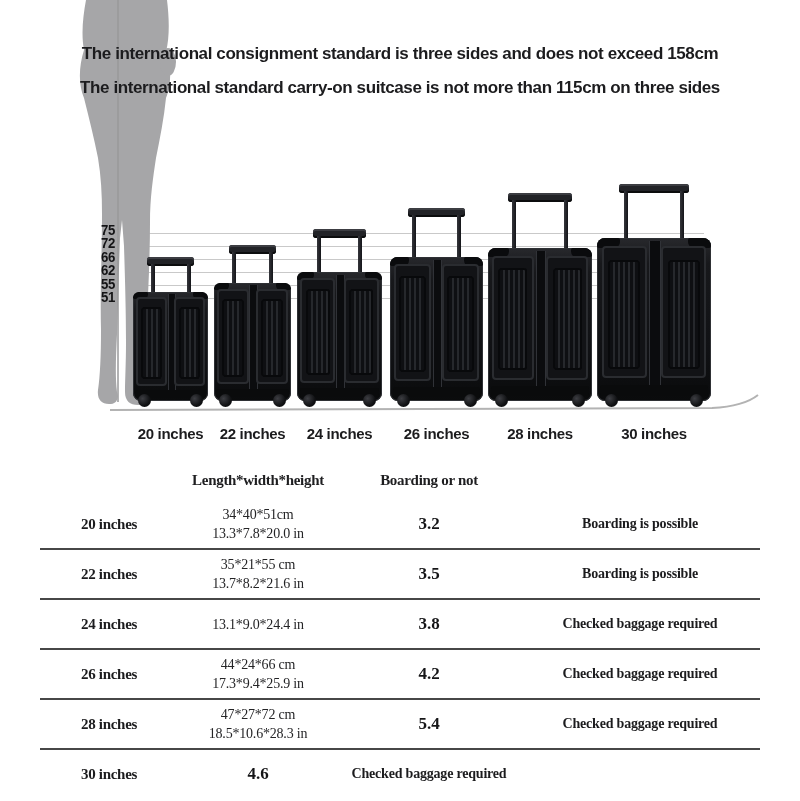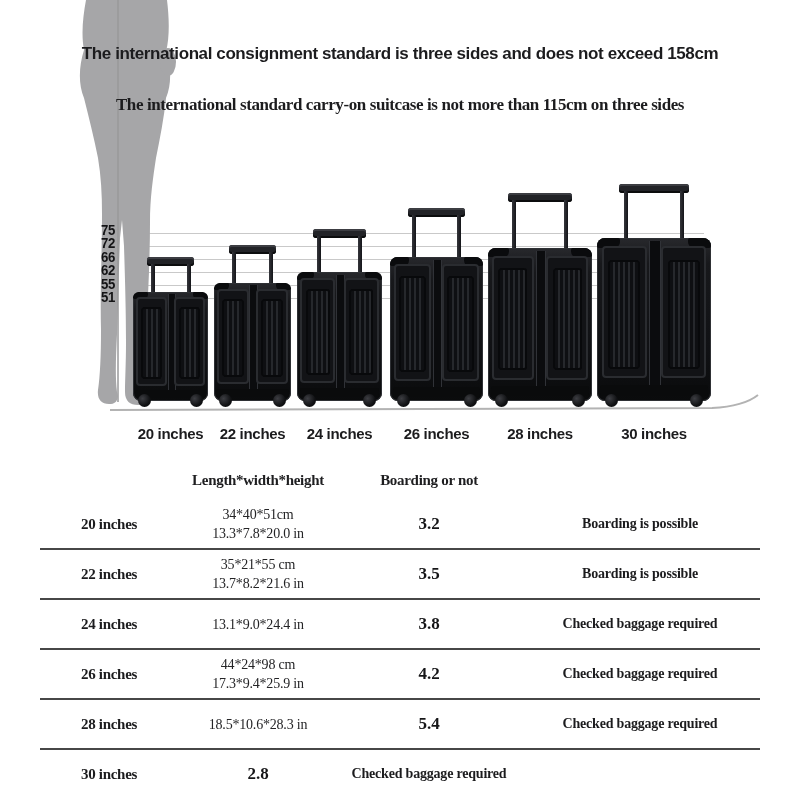--- a/index.html
+++ b/index.html
@@ -6,21 +6,21 @@
   .stage{
     position:relative;width:800px;height:801px;background:#ffffff;overflow:hidden;
     font-family:"Liberation Sans",sans-serif;color:#1d1d1f;
   }
   
   .heading{
     position:absolute;left:10px;width:780px;text-align:center;
     font-size:17px;font-weight:700;letter-spacing:-0.4px;color:#1c1c1e;z-index:6;
   }
   .heading.h1{top:44px;}
-  .heading.h2{top:95px;font-family:Liberation Serif, serif;}
+  .heading.h2{top:78px;}
   
   .silhouette{position:absolute;left:56px;top:0;z-index:2;}
   
   .scale{position:absolute;left:101px;top:223px;z-index:5;}
   .scale .sv{
     display:block;font-size:15px;font-weight:700;line-height:13.4px;color:#141416;
     transform:scaleX(.88);transform-origin:left center;letter-spacing:-0.5px;
   }
   .refline{position:absolute;left:126px;width:578px;height:1px;background:#c9c9c9;z-index:1;}
   .groundline{position:absolute;left:100px;top:392px;z-index:1;}
@@ -124,37 +124,38 @@
     <div class="c-size">24 inches</div>
     <div class="c-dim">
       <div class="dim-in">13.1*9.0*24.4 in</div>
     </div>
     <div class="c-weight">3.8</div>
     <div class="c-board">Checked baggage required</div>
   </div>
         <div class="trow r">
     <div class="c-size">26 inches</div>
     <div class="c-dim">
-      <div class="dim-cm">44*24*98 cm</div>
+      <div class="dim-cm">44*24*66 cm</div>
       <div class="dim-in">17.3*9.4*25.9 in</div>
     </div>
     <div class="c-weight">4.2</div>
     <div class="c-board">Checked baggage required</div>
   </div>
         <div class="trow r">
     <div class="c-size">28 inches</div>
     <div class="c-dim">
+      <div class="dim-cm">47*27*72 cm</div>
       <div class="dim-in">18.5*10.6*28.3 in</div>
     </div>
     <div class="c-weight">5.4</div>
     <div class="c-board">Checked baggage required</div>
   </div>
         <div class="trow r last">
     <div class="c-size">30 inches</div>
-    <div class="c-weight">2.8</div>
+    <div class="c-weight">4.6</div>
     <div class="c-board">Checked baggage required</div>
   </div>
       </div>
   </div>
 
 <div class="refline" style="top: 233px;"></div>
     <div class="refline" style="top: 246px;"></div>
     <div class="refline" style="top: 259px;"></div>
     <div class="refline" style="top: 272px;"></div>
     <div class="refline" style="top: 285px;"></div>

